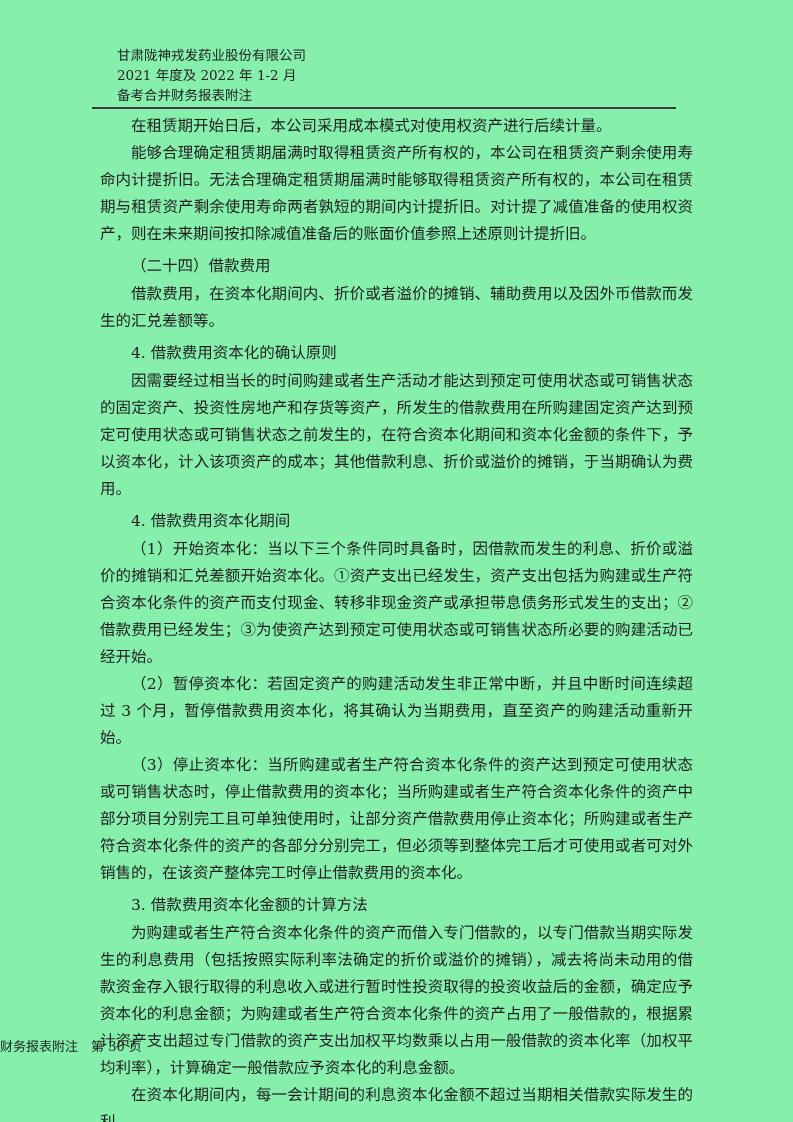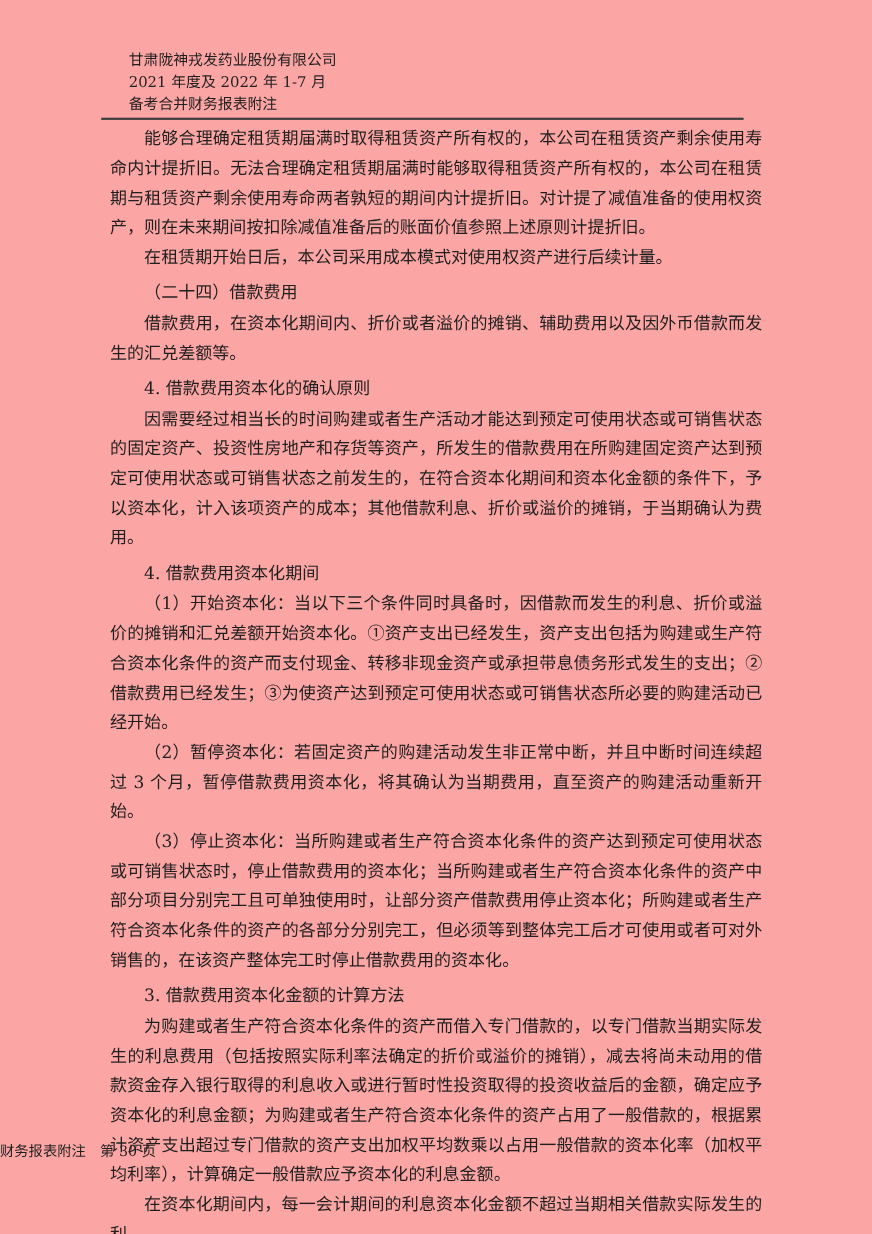--- a/index.html
+++ b/index.html
@@ -9,21 +9,21 @@
     width: 793px;
     height: 1122px;
     overflow: hidden;
   }
   .page {
     position: relative;
     width: 793px;
     height: 1122px;
     box-sizing: border-box;
     padding: 45px 100px 0 100px;
-    background: #fca5a5;
+    background: #86efac;
     color: #1f1f1f;
     font-family: "DejaVu Serif", "Liberation Serif", serif;
   }
   .doc-header {
     font-size: 13.5px;
     line-height: 20px;
     margin-left: 17px;
     color: #1f1f1f;
   }
   .doc-header .hline {
@@ -60,29 +60,29 @@
     color: #1f1f1f;
   }
 </style>
 </head>
 <body>
 
 <div class="page">
 
   <div class="doc-header">
     <div class="hline">甘肃陇神戎发药业股份有限公司</div>
-    <div class="hline">2021 年度及 2022 年 1-7 月</div>
+    <div class="hline">2021 年度及 2022 年 1-2 月</div>
     <div class="hline">备考合并财务报表附注</div>
   </div>
 
   <div class="header-rule"></div>
 
   <div class="doc-body">
+      <p class="para">在租赁期开始日后，本公司采用成本模式对使用权资产进行后续计量。</p>
       <p class="para">能够合理确定租赁期届满时取得租赁资产所有权的，本公司在租赁资产剩余使用寿命内计提折旧。无法合理确定租赁期届满时能够取得租赁资产所有权的，本公司在租赁期与租赁资产剩余使用寿命两者孰短的期间内计提折旧。对计提了减值准备的使用权资产，则在未来期间按扣除减值准备后的账面价值参照上述原则计提折旧。</p>
-      <p class="para">在租赁期开始日后，本公司采用成本模式对使用权资产进行后续计量。</p>
       <p class="heading h1">（二十四）借款费用</p>
       <p class="para">借款费用，在资本化期间内、折价或者溢价的摊销、辅助费用以及因外币借款而发生的汇兑差额等。</p>
       <p class="heading h2">4. 借款费用资本化的确认原则</p>
       <p class="para">因需要经过相当长的时间购建或者生产活动才能达到预定可使用状态或可销售状态的固定资产、投资性房地产和存货等资产，所发生的借款费用在所购建固定资产达到预定可使用状态或可销售状态之前发生的，在符合资本化期间和资本化金额的条件下，予以资本化，计入该项资产的成本；其他借款利息、折价或溢价的摊销，于当期确认为费用。</p>
       <p class="heading h2">4. 借款费用资本化期间</p>
       <p class="para">（1）开始资本化：当以下三个条件同时具备时，因借款而发生的利息、折价或溢价的摊销和汇兑差额开始资本化。①资产支出已经发生，资产支出包括为购建或生产符合资本化条件的资产而支付现金、转移非现金资产或承担带息债务形式发生的支出；②借款费用已经发生；③为使资产达到预定可使用状态或可销售状态所必要的购建活动已经开始。</p>
       <p class="para">（2）暂停资本化：若固定资产的购建活动发生非正常中断，并且中断时间连续超过 3 个月，暂停借款费用资本化，将其确认为当期费用，直至资产的购建活动重新开始。</p>
       <p class="para">（3）停止资本化：当所购建或者生产符合资本化条件的资产达到预定可使用状态或可销售状态时，停止借款费用的资本化；当所购建或者生产符合资本化条件的资产中部分项目分别完工且可单独使用时，让部分资产借款费用停止资本化；所购建或者生产符合资本化条件的资产的各部分分别完工，但必须等到整体完工后才可使用或者可对外销售的，在该资产整体完工时停止借款费用的资本化。</p>
       <p class="heading h2">3. 借款费用资本化金额的计算方法</p>
       <p class="para">为购建或者生产符合资本化条件的资产而借入专门借款的，以专门借款当期实际发生的利息费用（包括按照实际利率法确定的折价或溢价的摊销），减去将尚未动用的借款资金存入银行取得的利息收入或进行暂时性投资取得的投资收益后的金额，确定应予资本化的利息金额；为购建或者生产符合资本化条件的资产占用了一般借款的，根据累计资产支出超过专门借款的资产支出加权平均数乘以占用一般借款的资本化率（加权平均利率），计算确定一般借款应予资本化的利息金额。</p>

